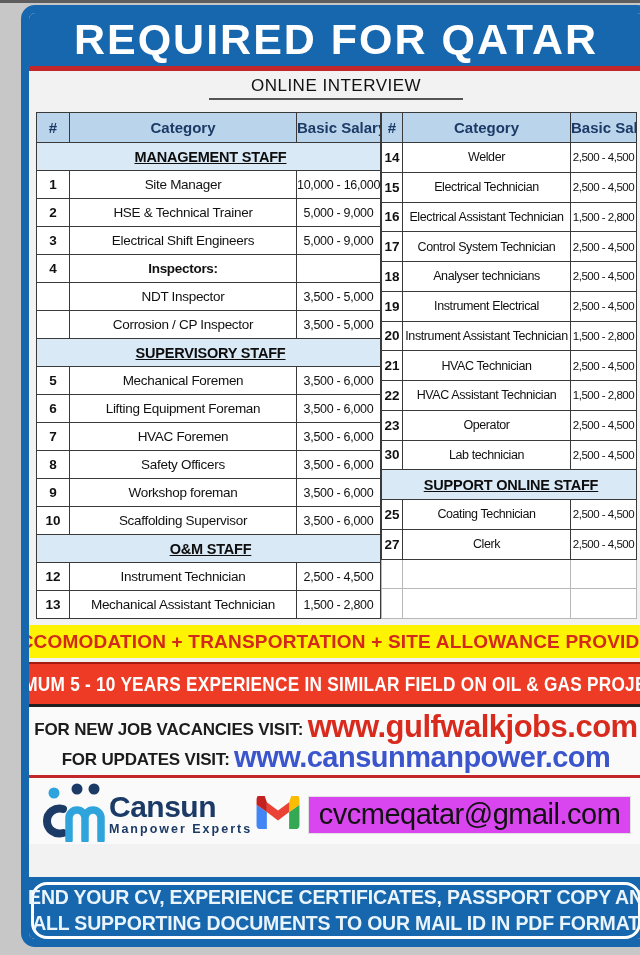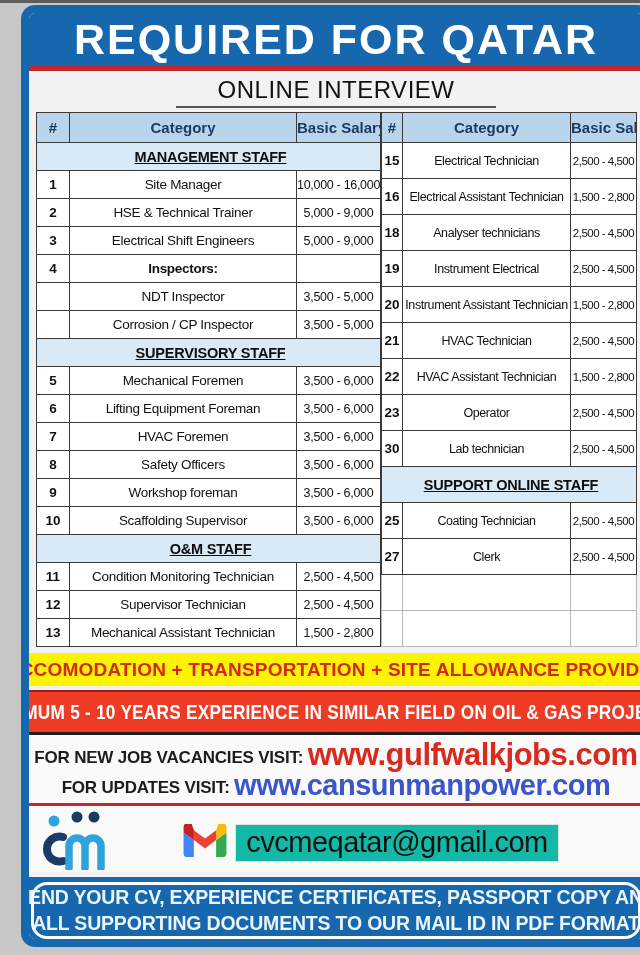--- a/index.html
+++ b/index.html
@@ -21,21 +21,21 @@
   
   .title-bar {
     height:58px; background:#1767ae; border-bottom:5px solid #c2272c;
     display:flex; align-items:center; justify-content:center;
   }
   .title-bar span {
     color:#ffffff; font-size:43px; font-weight:bold; letter-spacing:2px; white-space:nowrap;
   }
   .subtitle-wrap { text-align:center; margin-top:5px; height:30px; }
   .subtitle {
-    display:inline-block; font-size:24px; color:#111; letter-spacing:0.5px;
+    display:inline-block; font-size:17px; color:#111; letter-spacing:0.5px;
     border-bottom:2px solid #555; padding:0 42px 2px 42px;
   }
 
   
   .tables { display:flex; margin:6px 0 0 7px; }
   table.t { border-collapse:collapse; table-layout:fixed; background:#fff; }
   table.t.left  { width:344px; }
   table.t.right { width:255px; }
   table.t th, table.t td {
     border:1.6px solid #3a3a3a; text-align:center; vertical-align:middle;
@@ -91,21 +91,21 @@
   
   .contact { display:flex; align-items:center; padding:5px 8px 0 8px; height:66px; background:#fafafa; }
   .logo { display:flex; align-items:center; }
   .logo-text { margin-left:2px; }
   .logo-name { color:#1c3a66; font-size:30px; font-weight:bold; letter-spacing:-0.5px; line-height:1.0; }
   .logo-sub  { color:#1c3a66; font-size:12.5px; font-weight:bold; letter-spacing:2px; margin-top:0px; }
   .contact-right { flex:1; display:flex; flex-direction:column; align-items:center; }
   .note { font-size:15px; font-weight:bold; color:#1a1a1a; letter-spacing:-0.2px; align-self:flex-end; }
   .email-row { display:flex; align-items:center; margin-top:2px; }
   .email-box {
-    background:#14b8a6; border:1px solid #e0e0e0; padding:1px 10px 2px 10px; margin-left:8px;
+    background:#d946ef; border:1px solid #e0e0e0; padding:1px 10px 2px 10px; margin-left:8px;
     font-size:29px; color:#111; letter-spacing:-0.5px;
   }
 
   
   .footer {
     position:absolute; left:-8px; right:-8px; bottom:-8px; height:70px;
     background:#1767ae;
   }
   .footer-outline {
     position:absolute; left:10px; right:10px; top:5px; bottom:8px;
@@ -205,54 +205,59 @@
           </tr>
           <tr>
             <td class="c-num">10</td>
             <td class="c-cat">Scaffolding Supervisor</td>
             <td class="c-sal">3,500 - 6,000</td>
           </tr>
           <tr>
             <td colspan="3" class="section"><span>O&amp;M STAFF</span></td>
           </tr>
           <tr>
-            <td class="c-num">11</td>
-            <td class="c-cat">Condition Monitoring Technician</td>
-            <td class="c-sal">2,500 - 4,500</td>
-          </tr>
-          <tr>
             <td class="c-num">12</td>
-            <td class="c-cat">Supervisor Technician</td>
+            <td class="c-cat">Instrument Technician</td>
             <td class="c-sal">2,500 - 4,500</td>
           </tr>
           <tr>
             <td class="c-num">13</td>
             <td class="c-cat">Mechanical Assistant Technician</td>
             <td class="c-sal">1,500 - 2,800</td>
           </tr>
         </tbody>
     </table>
     <table class="t right">
       <thead>
         <tr>
           <th class="c-num">#</th>
           <th class="c-cat">Category</th>
           <th class="c-sal">Basic Salary</th>
         </tr>
       </thead>
       <tbody>
           <tr>
+            <td class="c-num">14</td>
+            <td class="c-cat">Welder</td>
+            <td class="c-sal">2,500 - 4,500</td>
+          </tr>
+          <tr>
             <td class="c-num">15</td>
             <td class="c-cat">Electrical Technician</td>
             <td class="c-sal">2,500 - 4,500</td>
           </tr>
           <tr>
             <td class="c-num">16</td>
             <td class="c-cat">Electrical Assistant Technician</td>
             <td class="c-sal">1,500 - 2,800</td>
+          </tr>
+          <tr>
+            <td class="c-num">17</td>
+            <td class="c-cat">Control System Technician</td>
+            <td class="c-sal">2,500 - 4,500</td>
           </tr>
           <tr>
             <td class="c-num">18</td>
             <td class="c-cat">Analyser technicians</td>
             <td class="c-sal">2,500 - 4,500</td>
           </tr>
           <tr>
             <td class="c-num">19</td>
             <td class="c-cat">Instrument Electrical</td>
             <td class="c-sal">2,500 - 4,500</td>
@@ -331,20 +336,24 @@
     <div class="logo">
       <span>
         <svg width="70" height="60" viewBox="0 0 70 60">
           <circle cx="17" cy="11" r="5.5" fill="#2ea3dc"></circle>
           <circle cx="40" cy="7" r="5.5" fill="#1c3a66"></circle>
           <circle cx="57" cy="7" r="5.5" fill="#1c3a66"></circle>
           <path d="M26 27 A 12.5 12.5 0 1 0 26 51" fill="none" stroke="#1c3a66" stroke-width="8" stroke-linecap="round"></path>
           <path d="M32 58 V36 a8 8 0 0 1 16 0 V58 M48 36 a8 8 0 0 1 16 0 V58" fill="none" stroke="#2ea3dc" stroke-width="7.5" stroke-linecap="round"></path>
         </svg>
       </span>
+      <div class="logo-text">
+        <div class="logo-name">Cansun</div>
+        <div class="logo-sub">Manpower Experts</div>
+      </div>
     </div>
     <div class="contact-right">
       <div class="email-row">
         <span>
           <svg width="44" height="33" viewBox="0 0 52 40">
             <path fill="#4285f4" d="M3.5 40h9V19.5L0 10.5v25C0 38 1.6 40 3.5 40z"></path>
             <path fill="#34a853" d="M39.5 40h9c1.9 0 3.5-2 3.5-4.5v-25L39.5 19.5z"></path>
             <path fill="#fbbc04" d="M39.5 7.5v12L52 10.5v-6c0-5.6-5.4-8.8-9.6-5.4z"></path>
             <path fill="#ea4335" d="M12.5 19.5v-12L26 17.6 39.5 7.5v12L26 29.6z"></path>
             <path fill="#c5221f" d="M0 4.5v6l12.5 9v-12L9.6-.9C5.4-4.3 0-1.1 0 4.5z"></path>

